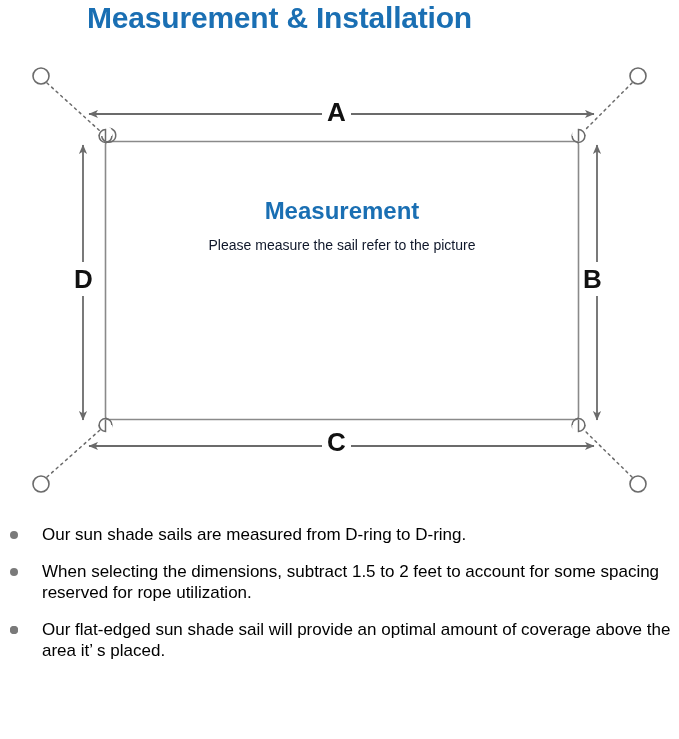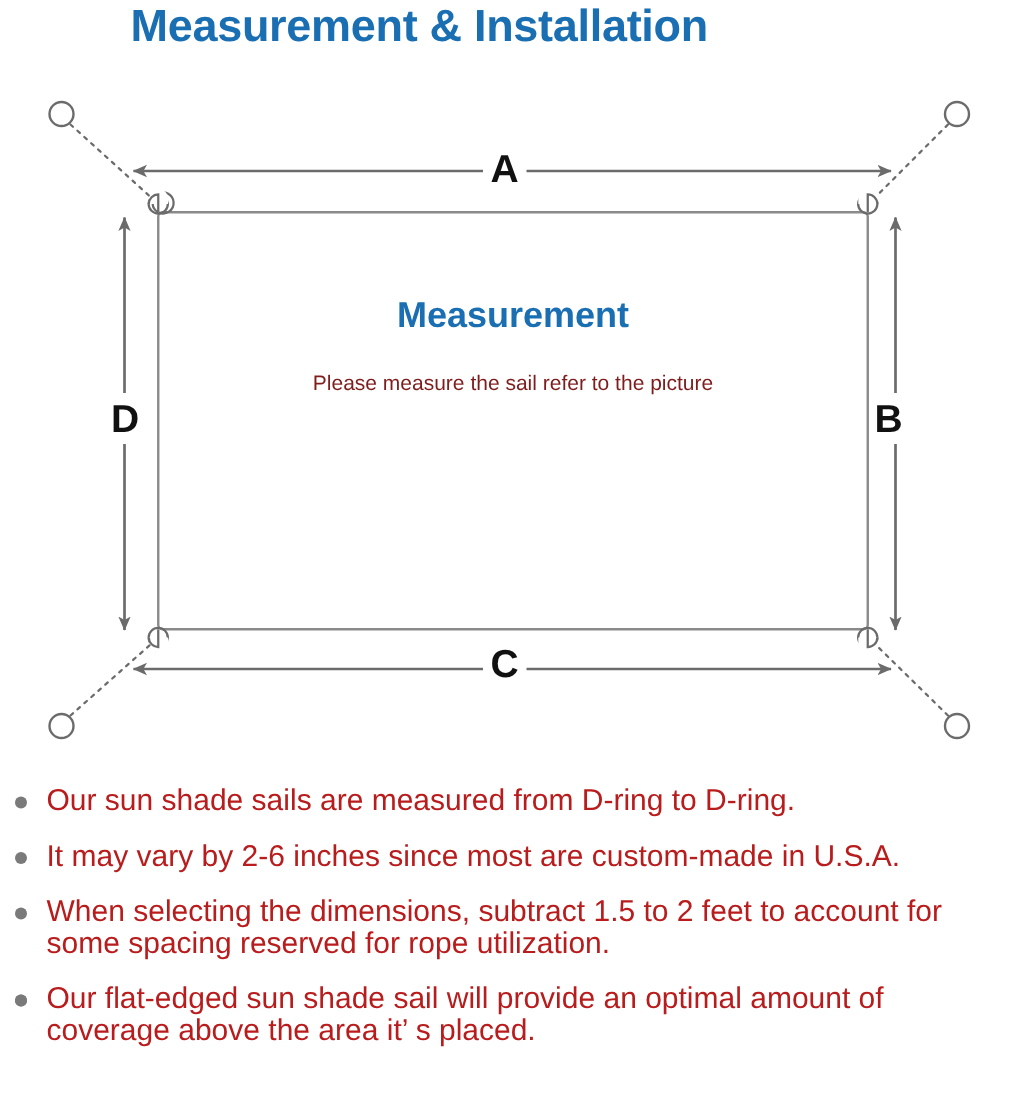--- a/index.html
+++ b/index.html
@@ -52,23 +52,23 @@
     pointer-events: none;
   }
   .center-title {
     font-size: 24px;
     font-weight: bold;
     color: #1a6fb3;
     line-height: 30px;
   }
   .center-sub {
     font-size: 14px;
-    color: #7f1d1d;
+    color: #0f172a;
     line-height: 22px;
-    margin-top: 18px;
+    margin-top: 8px;
   }
 
   .dim-label {
     position: absolute;
     font-size: 26px;
     font-weight: bold;
     color: #111111;
     line-height: 26px;
     background: #ffffff;
     padding: 0 5px;
@@ -80,26 +80,26 @@
 
   
   .notes {
     position: absolute;
     left: 0;
     top: 524px;
     width: 679px;
   }
   .note {
     position: relative;
-    padding-left: 31px;
+    padding-left: 42px;
     padding-right: 6px;
     margin-bottom: 16px;
-    font-size: 20px;
+    font-size: 17px;
     line-height: 21px;
-    color: #b91c1c;
+    color: #000000;
   }
   .note .bullet {
     position: absolute;
     left: 10px;
     top: 7px;
     width: 8px;
     height: 8px;
     border-radius: 50%;
     background: #7a7a7a;
   }
@@ -171,24 +171,20 @@
 <div class="dim-label dim-c">C</div>
 <div class="dim-label dim-d">D</div>
 
 <div class="notes">
   <div class="note">
     <span class="bullet"></span>
     <span>Our sun shade sails are measured from D-ring to D-ring.</span>
   </div>
   <div class="note">
     <span class="bullet"></span>
-    <span>It may vary by 2-6 inches since most are custom-made in U.S.A.</span>
-  </div>
-  <div class="note">
-    <span class="bullet"></span>
     <span>When selecting the dimensions, subtract 1.5 to 2 feet to account for some spacing reserved for rope utilization.</span>
   </div>
   <div class="note">
     <span class="bullet"></span>
   </div>
   <div class="note">
     <span class="bullet"></span>
     <span>Our flat-edged sun shade sail will provide an optimal amount of coverage above the area it’  s placed.</span>
   </div>
 </div>

